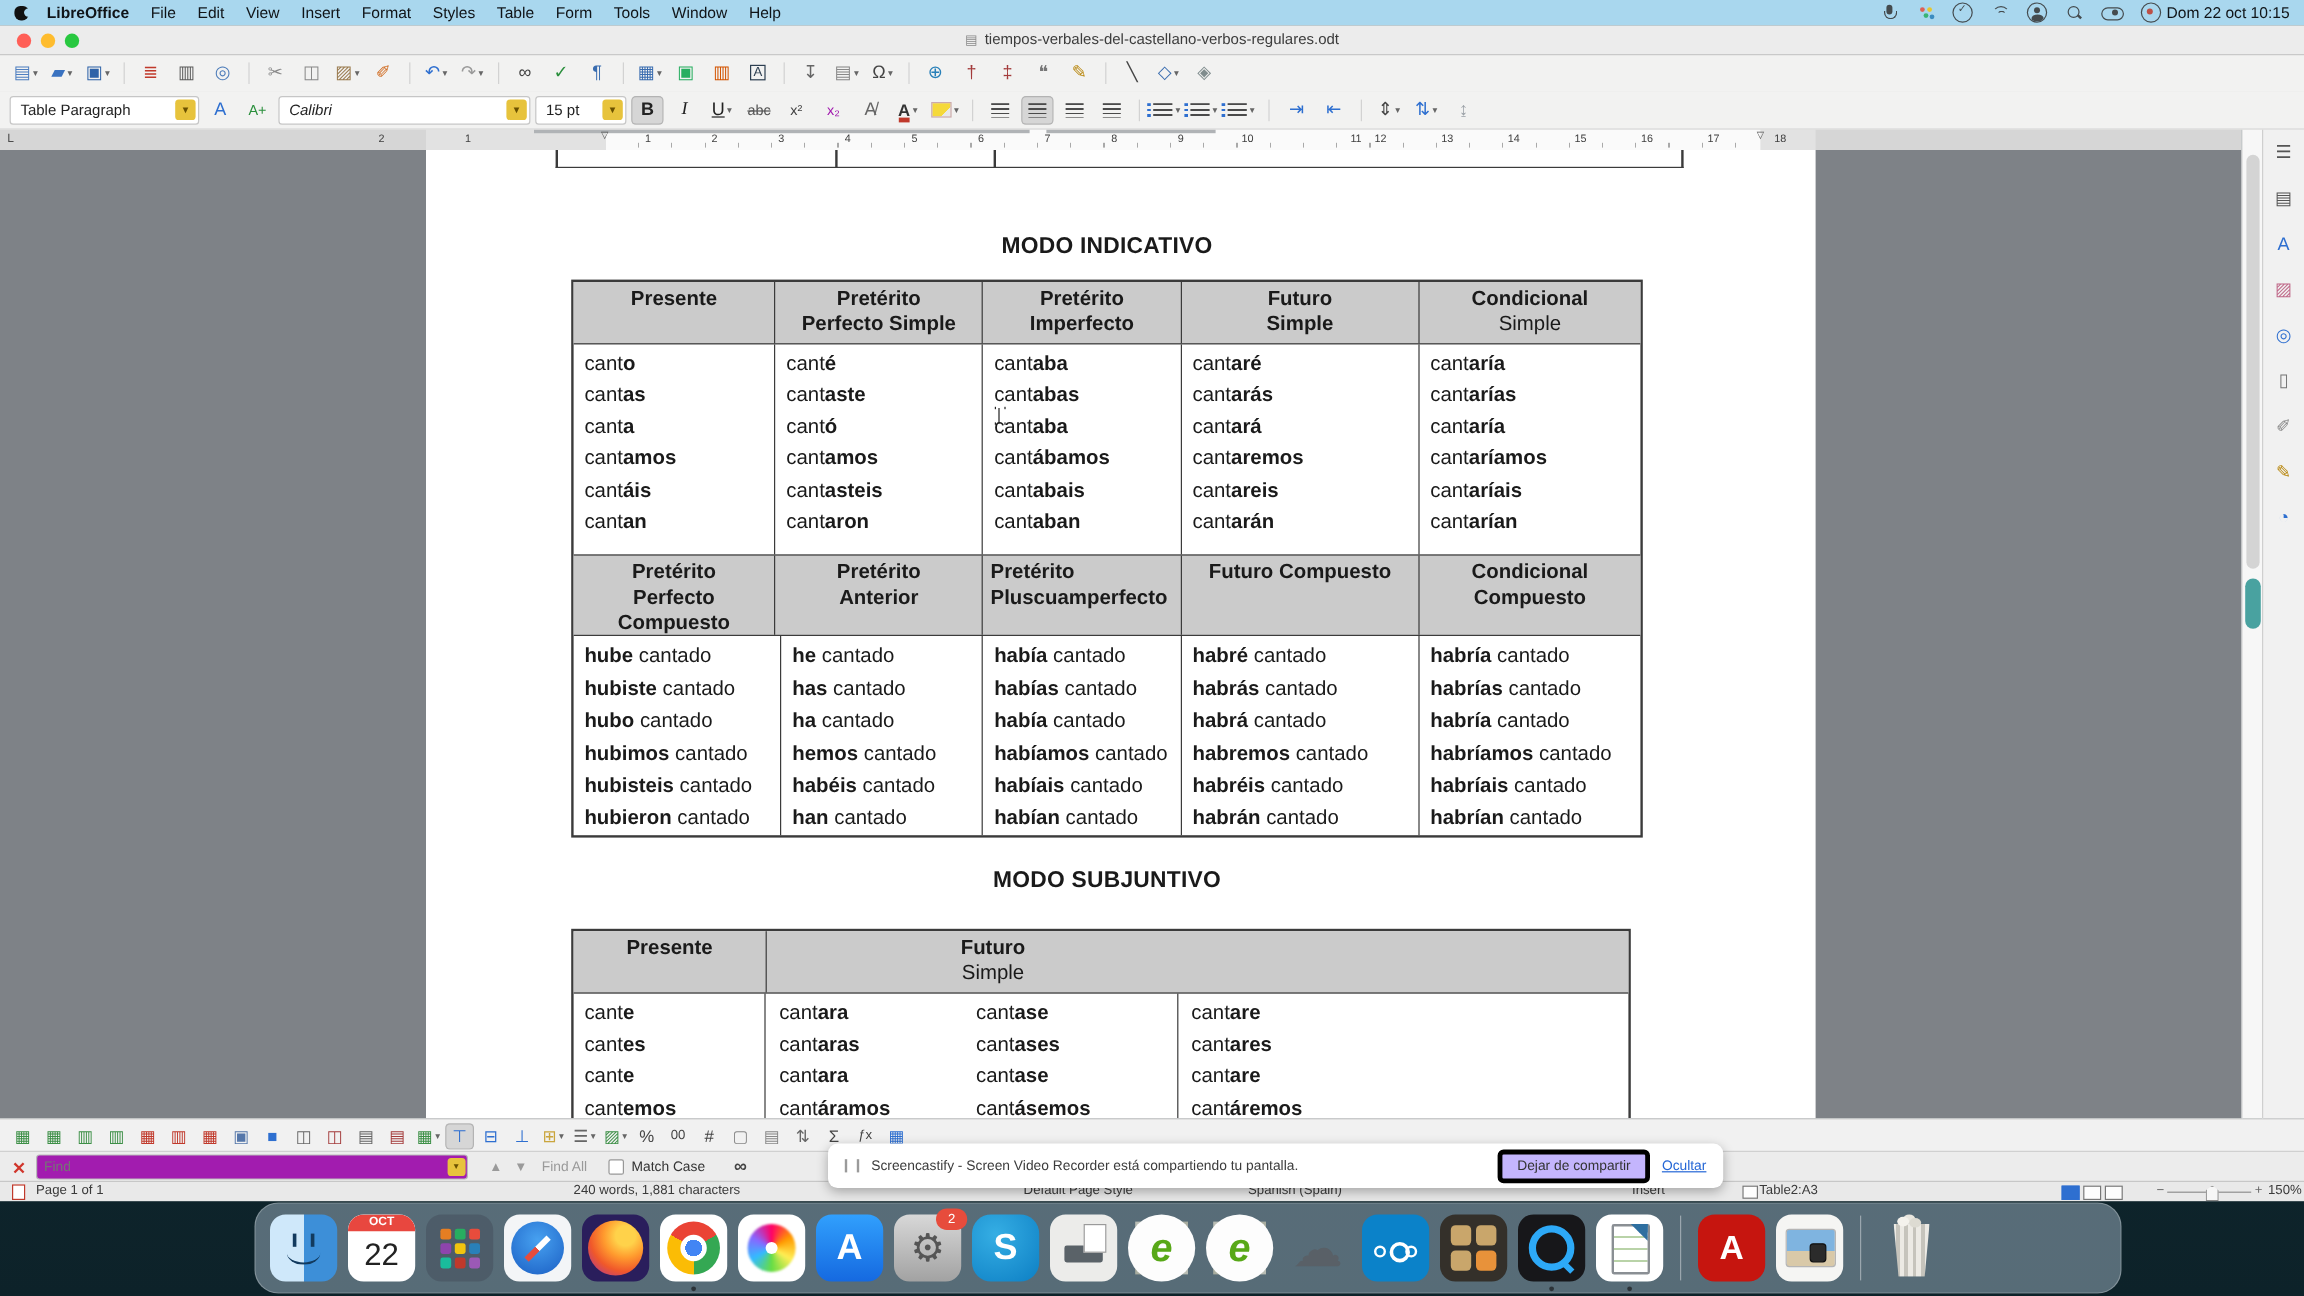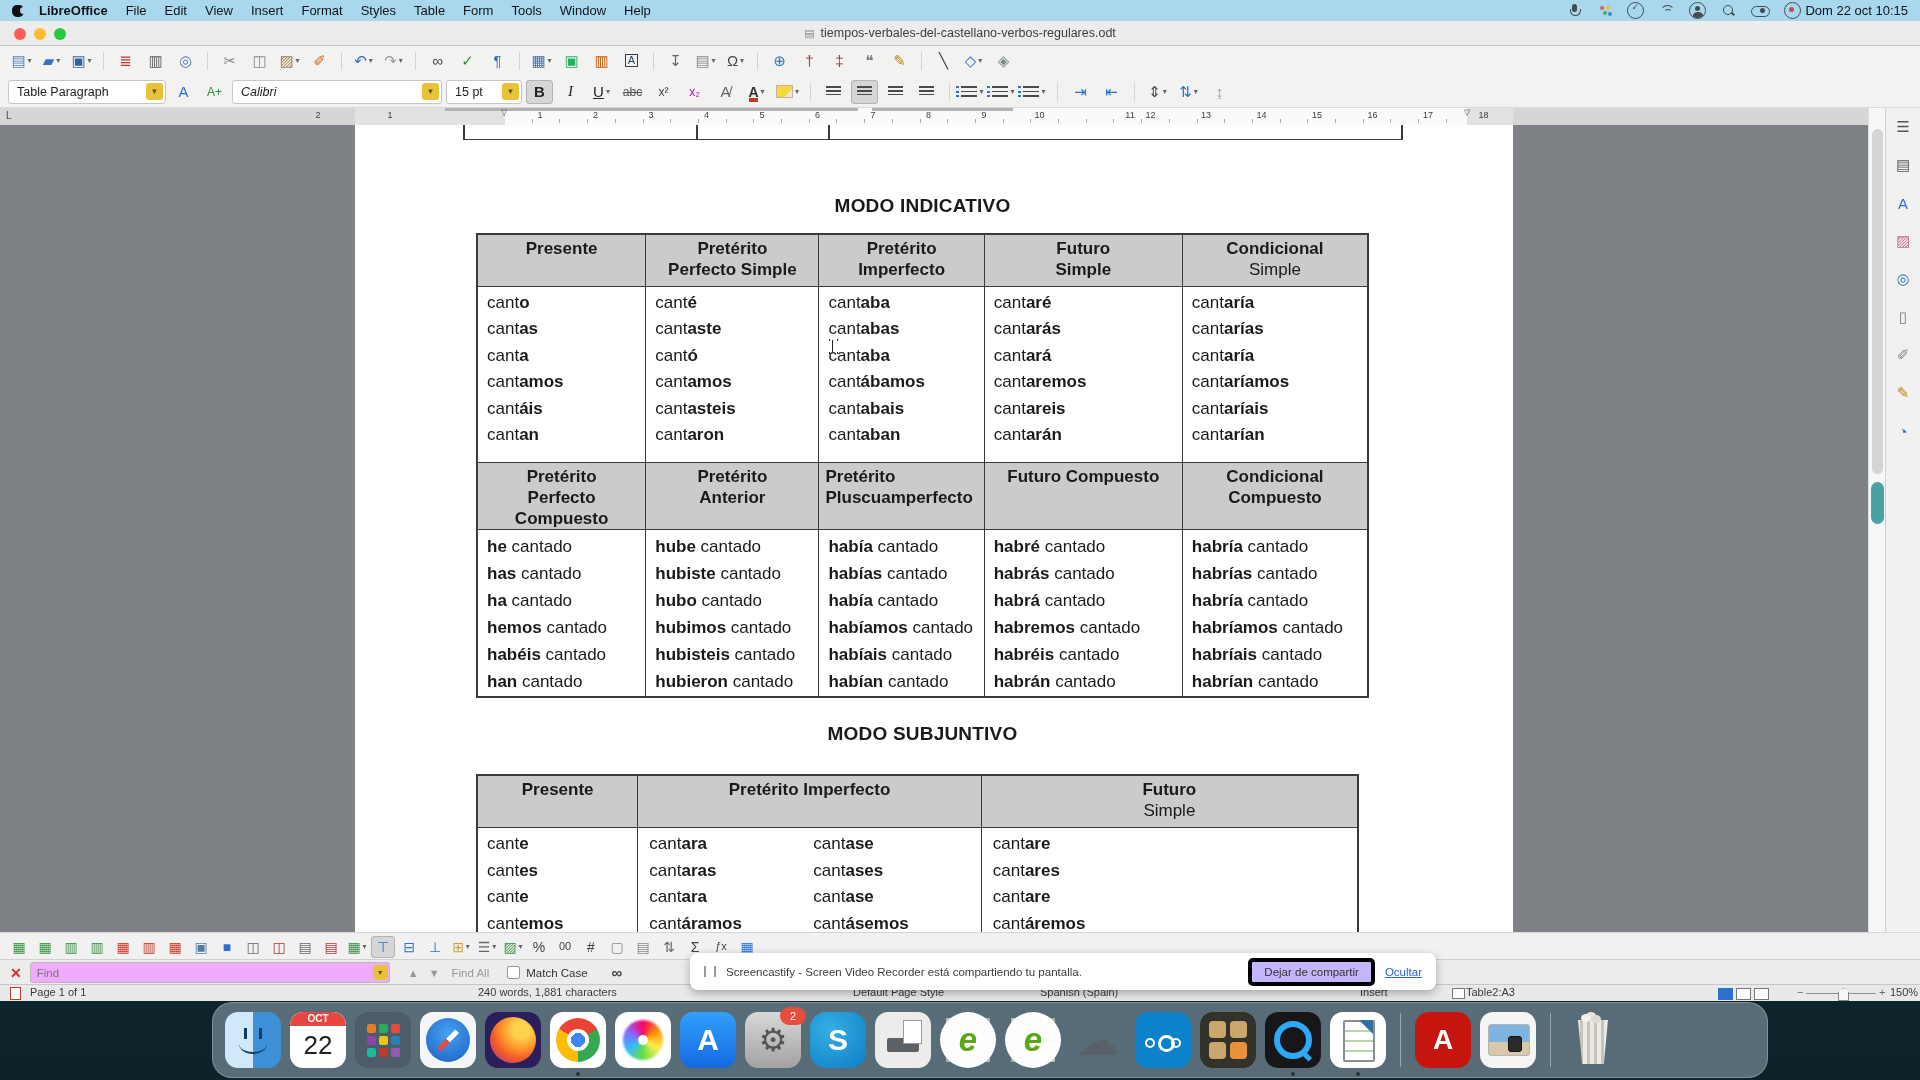--- a/index.html
+++ b/index.html
@@ -113,21 +113,21 @@
 
   
   #tbl-toolbar{position:absolute;top:932px;left:0;right:0;height:27px;background:#f1f1f1;border-top:1px solid #d5d5d5;
                display:flex;align-items:center;padding:0 7px;gap:2px;z-index:20}
   #tbl-toolbar .tbtn{height:22px;min-width:24px;font-size:14px}
 
   
   #findbar{position:absolute;top:959px;left:0;right:0;height:25px;background:#ececec;border-top:1px solid #d0d0d0;
            display:flex;align-items:center;font-size:11.5px;color:#333;z-index:20}
   #find-close{margin-left:10px;color:#d0352b;font-size:14px;font-weight:bold}
-  #find-input-wrap{margin-left:8px;width:358px;height:19px;background:#f0abfc;border:1px solid #b9b9b9;border-radius:3px;display:flex;align-items:center}
+  #find-input-wrap{margin-left:8px;width:358px;height:19px;background:#a21caf;border:1px solid #b9b9b9;border-radius:3px;display:flex;align-items:center}
   #find-input{flex:1;border:none;outline:none;font-size:11.5px;padding:0 6px;font-family:"Liberation Sans",sans-serif;background:transparent}
   #find-dd{width:15px;height:15px;background:#e7c33c;border-radius:3px;margin-right:1px;display:flex;align-items:center;justify-content:center;font-size:7px;color:#6b5200}
   .find-arrow{color:#9a9a9a;font-size:11px}
   #find-all{color:#9a9a9a}
   #match-box{width:11px;height:11px;background:#fff;border:1px solid #979797;border-radius:2px}
   #find-binoc{color:#444;font-size:15px;font-weight:bold}
 
   
   #statusbar{position:absolute;top:984px;left:0;right:0;height:16px;background:#e9e9e9;border-top:1px solid #c7c7c7;
              font-size:11px;color:#3a3a3a;z-index:20}
@@ -590,36 +590,36 @@
           </div>
           <div class="cell hcell" style="width: 199px;">
             <div><span>Futuro Compuesto</span></div>
           </div>
           <div class="cell hcell" style="width: 185px;">
             <div><span>Condicional</span></div>
             <div><span>Compuesto</span></div>
           </div>
         </div>
         <div class="trow b2" style="height: 166px;">
+          <div class="cell bcell" style="width: 174px;">
+            <div><b>hube</b><span> cantado</span></div>
+            <div><b>hubiste</b><span> cantado</span></div>
+            <div><b>hubo</b><span> cantado</span></div>
+            <div><b>hubimos</b><span> cantado</span></div>
+            <div><b>hubisteis</b><span> cantado</span></div>
+            <div><b>hubieron</b><span> cantado</span></div>
+          </div>
           <div class="cell bcell" style="width: 169px;">
             <div><b>he</b><span> cantado</span></div>
             <div><b>has</b><span> cantado</span></div>
             <div><b>ha</b><span> cantado</span></div>
             <div><b>hemos</b><span> cantado</span></div>
             <div><b>habéis</b><span> cantado</span></div>
             <div><b>han</b><span> cantado</span></div>
           </div>
-          <div class="cell bcell" style="width: 174px;">
-            <div><b>hube</b><span> cantado</span></div>
-            <div><b>hubiste</b><span> cantado</span></div>
-            <div><b>hubo</b><span> cantado</span></div>
-            <div><b>hubimos</b><span> cantado</span></div>
-            <div><b>hubisteis</b><span> cantado</span></div>
-            <div><b>hubieron</b><span> cantado</span></div>
-          </div>
           <div class="cell bcell" style="width: 166px;">
             <div><b>había</b><span> cantado</span></div>
             <div><b>habías</b><span> cantado</span></div>
             <div><b>había</b><span> cantado</span></div>
             <div><b>habíamos</b><span> cantado</span></div>
             <div><b>habíais</b><span> cantado</span></div>
             <div><b>habían</b><span> cantado</span></div>
           </div>
           <div class="cell bcell" style="width: 199px;">
             <div><b>habré</b><span> cantado</span></div>
@@ -637,23 +637,20 @@
             <div><b>habríais</b><span> cantado</span></div>
             <div><b>habrían</b><span> cantado</span></div>
           </div>
         </div>
       </div>
     <div class="doc-title" style="top:598px">MODO SUBJUNTIVO</div>
     <div id="tbl-subjuntivo" class="vtable" style="left: 476px; top: 649px; width: 883px;">
         <div class="trow hd" style="height: 52px;">
           <div class="cell hcell" style="width: 161px;">
             <div><span>Presente</span></div>
-          </div>
-          <div class="cell hcell" style="width: 345px;">
-            <div><span>Pretérito Imperfecto</span></div>
           </div>
           <div class="cell hcell" style="width: 377px;">
             <div><span>Futuro</span></div>
             <div><span class="reg" style="font-weight: normal;">Simple</span></div>
           </div>
         </div>
         <div class="trow bs" style="height: 110px;">
           <div class="cell bcell" style="width: 161px;">
             <div><span>cant</span><b>e</b></div>
             <div><span>cant</span><b>es</b></div>

